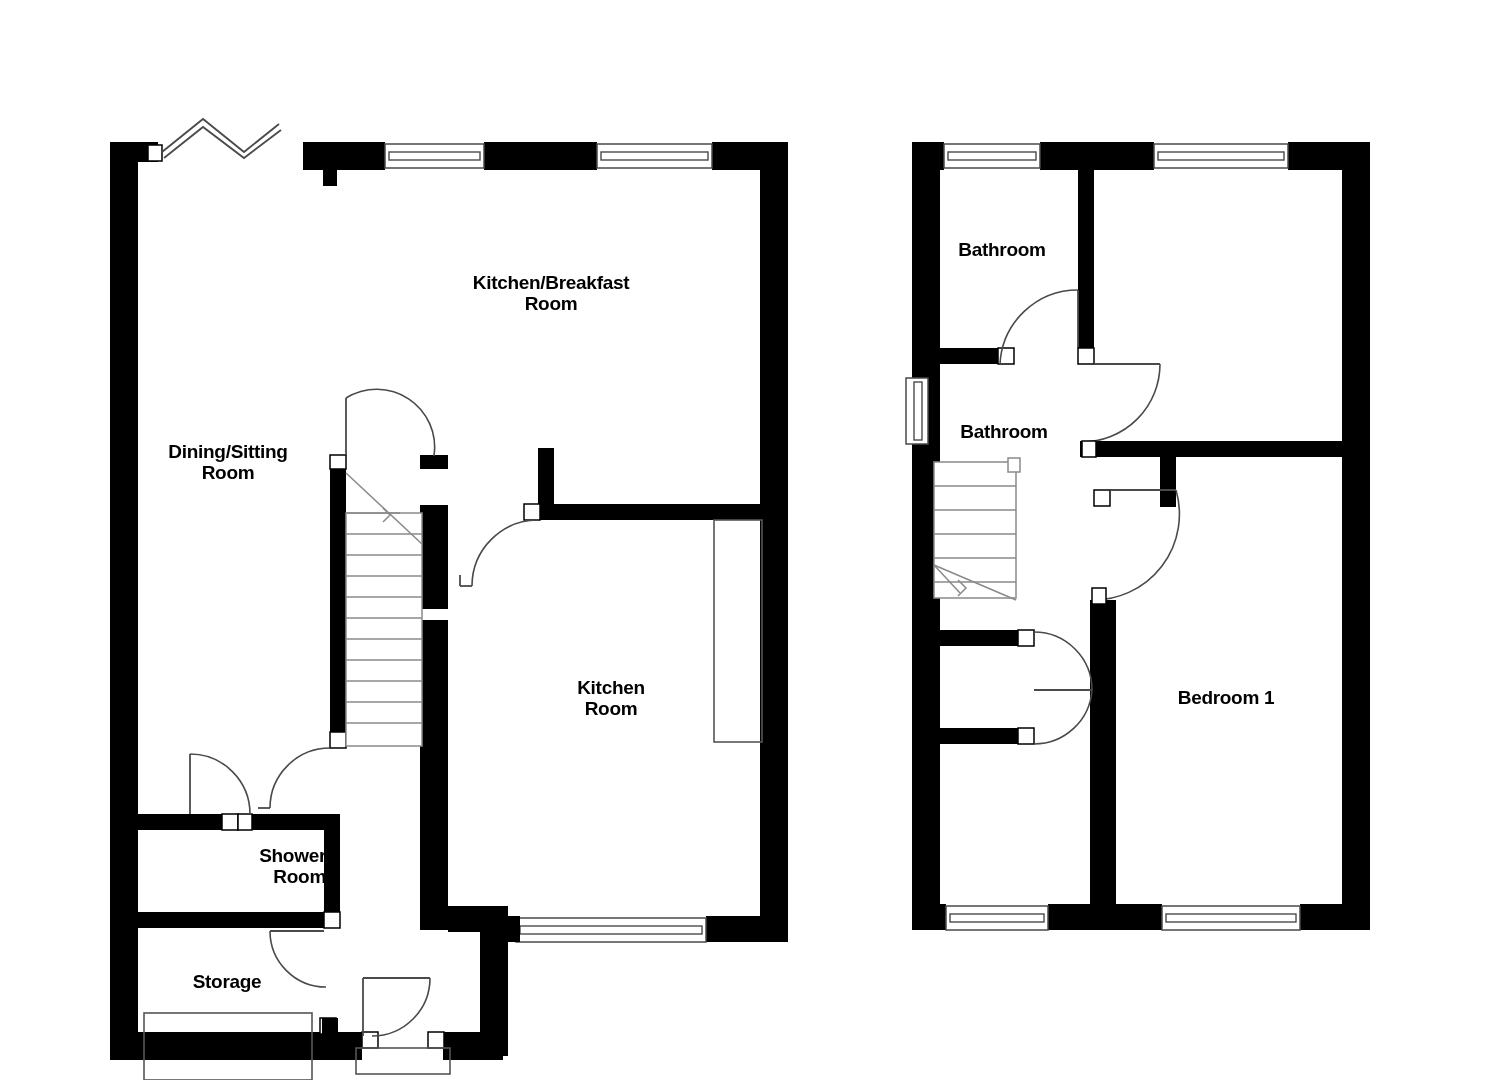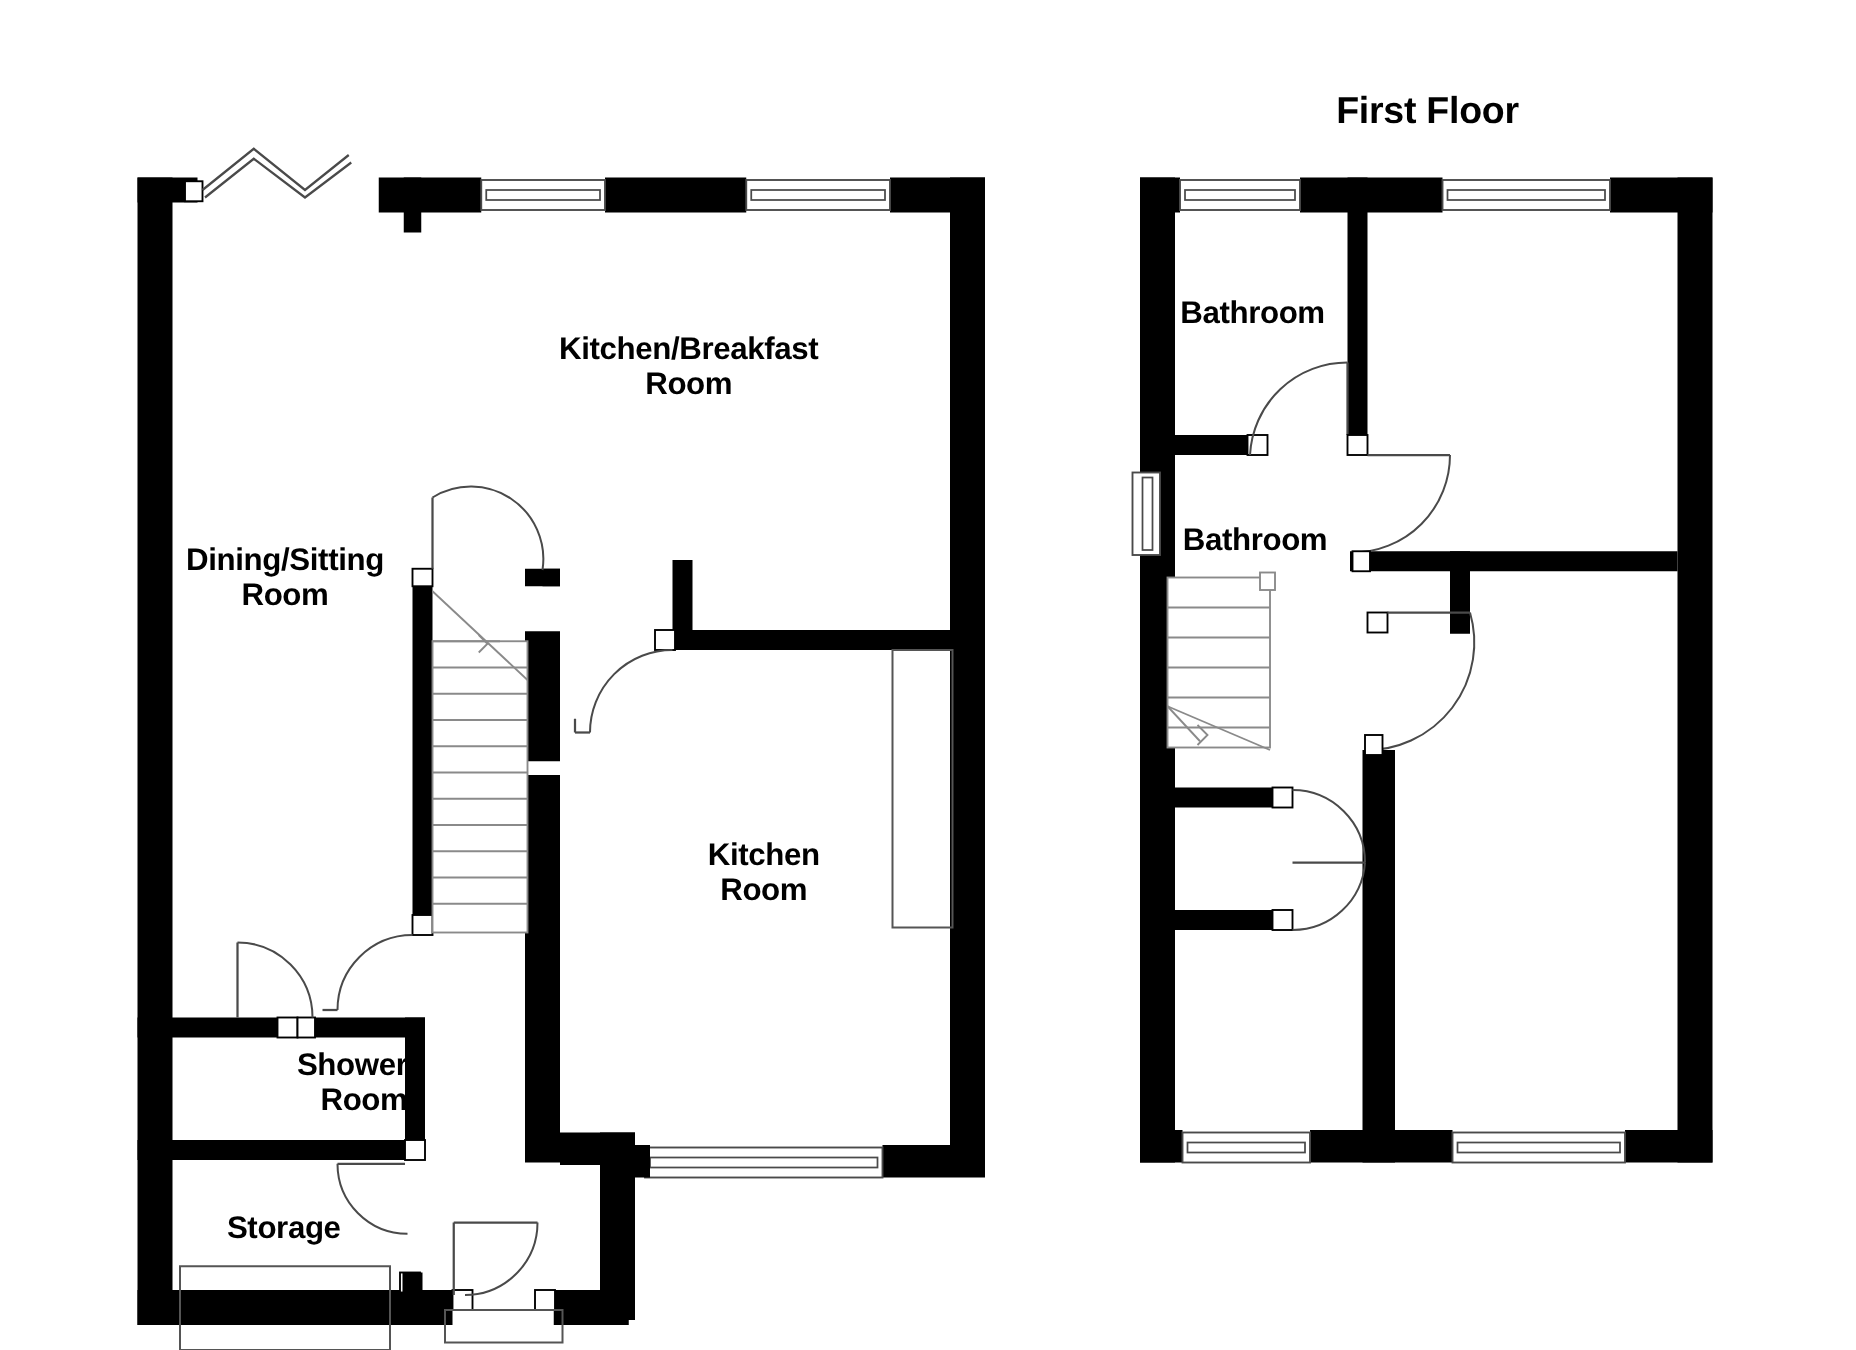--- a/index.html
+++ b/index.html
@@ -43,21 +43,21 @@
     position: absolute;
     font-size: 30px;
     font-weight: bold;
     color: #000000;
     letter-spacing: -0.2px;
     white-space: nowrap;
     text-align: center;
   }
   .room-label {
     position: absolute;
-    font-size: 25px;
+    font-size: 19px;
     font-weight: bold;
     color: #000000;
     line-height: 1.12;
     text-align: center;
     white-space: pre-line;
     letter-spacing: -0.3px;
   }
 </style>
 </head>
 <body>
@@ -276,21 +276,20 @@
         <path class="stair-line" d="M 934 565 L 960 593"></path>
         <path class="arrow" d="M 958 580 L 966 588 L 958 596"></path>
         <rect class="stair-box" x="1008" y="458" width="12" height="14"></rect>
       </g>
 
     </g>
 
   </svg>
 
 
-  <div class="floor-title" style="left:1142px; top:72px; transform:translate(-50%,0); width:320px;">First Floor</div>
 
   <div class="room-label" style="left:551px; top:293px; transform:translate(-50%,-50%); width:330px;">Kitchen/Breakfast
 Room</div>
 
   <div class="room-label" style="left:228px; top:462px; transform:translate(-50%,-50%); width:300px;">Dining/Sitting
 Room</div>
 
   <div class="room-label" style="left:611px; top:698px; transform:translate(-50%,-50%); width:220px;">Kitchen
 Room</div>
 
@@ -298,15 +297,16 @@
 Room</div>
 
   <div class="room-label" style="left:227px; top:982px; transform:translate(-50%,-50%); width:220px;">Storage</div>
 
 
   <div class="room-label" style="left:1002px; top:250px; transform:translate(-50%,-50%); width:220px;">Bathroom</div>
 
 
   <div class="room-label" style="left:1004px; top:432px; transform:translate(-50%,-50%); width:220px;">Bathroom</div>
 
+  <div class="room-label" style="left:1226px; top:698px; transform:translate(-50%,-50%); width:260px;">Bedroom 1</div>
 
 
 </div>
 
 </body></html>

